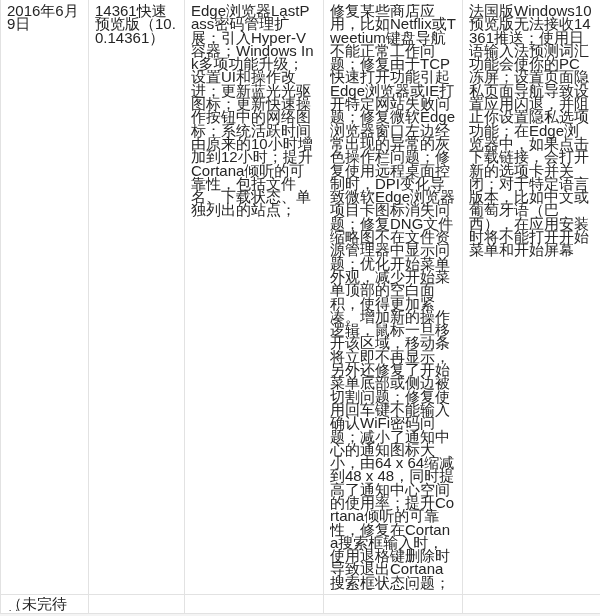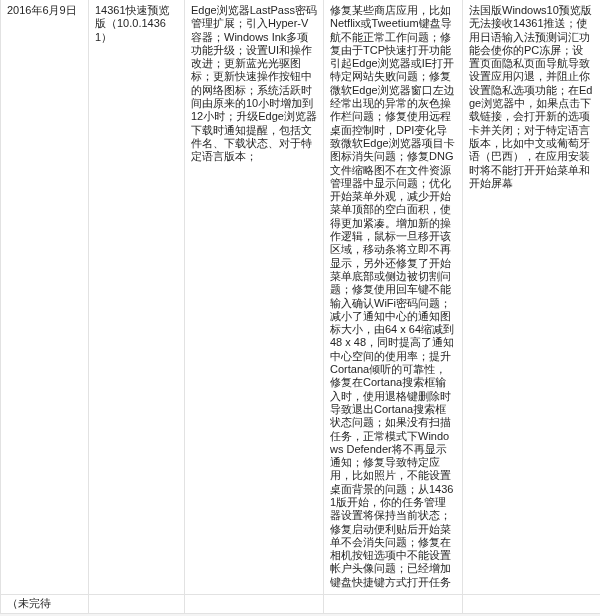--- a/index.html
+++ b/index.html
@@ -19,21 +19,21 @@
   table.release-table {
     border-collapse: collapse;
     table-layout: fixed;
     width: 600px;
     background: #ffffff;
   }
   table.release-table td {
     border: 1px solid #e2e2e2;
     vertical-align: top;
     padding: 4px 6px;
-    font-size: 11px;
+    font-size: 15px;
     line-height: 13.3px;
     color: #252525;
     word-break: break-all;
     overflow-wrap: anywhere;
   }
   table.release-table tr.main-row td { border-top: none; }
   .cell {
     overflow: hidden;
   }
   tr.main-row .cell { height: 586px; }
@@ -54,21 +54,21 @@
     </colgroup>
     <tbody>
       <tr class="main-row">
         <td>
           <div class="cell">2016年6月9日</div>
         </td>
         <td>
           <div class="cell">14361快速预览版（10.0.14361）</div>
         </td>
         <td>
-          <div class="cell">Edge浏览器LastPass密码管理扩展；引入Hyper-V容器；Windows Ink多项功能升级；设置UI和操作改进；更新蓝光光驱图标；更新快速操作按钮中的网络图标；系统活跃时间由原来的10小时增加到12小时；升级Edge浏览器下载时通知提醒，包括文件名、下载状态、对于特定语言版本；</div>
+          <div class="cell">Edge浏览器LastPass密码管理扩展；引入Hyper-V容器；Windows Ink多项功能升级；设置UI和操作改进；更新蓝光光驱图标；更新快速操作按钮中的网络图标；系统活跃时间由原来的10小时增加到12小时；提升Cortana倾听的可靠性，包括文件名、下载状态、单独列出的站点；</div>
         </td>
         <td>
           <div class="cell">修复某些商店应用，比如Netflix或Tweetium键盘导航不能正常工作问题；修复由于TCP快速打开功能引起Edge浏览器或IE打开特定网站失败问题；修复微软Edge浏览器窗口左边经常出现的异常的灰色操作栏问题；修复使用远程桌面控制时，DPI变化导致微软Edge浏览器项目卡图标消失问题；修复DNG文件缩略图不在文件资源管理器中显示问题；优化开始菜单外观，减少开始菜单顶部的空白面积，使得更加紧凑。增加新的操作逻辑，鼠标一旦移开该区域，移动条将立即不再显示，另外还修复了开始菜单底部或侧边被切割问题；修复使用回车键不能输入确认WiFi密码问题；减小了通知中心的通知图标大小，由64 x 64缩减到48 x 48，同时提高了通知中心空间的使用率；提升Cortana倾听的可靠性，修复在Cortana搜索框输入时，使用退格键删除时导致退出Cortana搜索框状态问题；如果没有扫描任务，正常模式下Windows Defender将不再显示通知；修复导致特定应用，比如照片，不能设置桌面背景的问题；从14361版开始，你的任务管理器设置将保持当前状态；修复启动便利贴后开始菜单不会消失问题；修复在相机按钮选项中不能设置帐户头像问题；已经增加键盘快捷键方式打开任务量时钟和日历；修复命令提示符在高分辨率显示器下不能正常放大问题，另外修复命令提示符在使用Ctrl + F搜索时不能刷新窗口状态问题；修复任务栏声音按钮不能正常显示0%和静音状态问题；复存储设置页面设置新的保存位置时，导致保存位置丢失问题</div>
         </td>
         <td>
           <div class="cell">法国版Windows10预览版无法接收14361推送；使用日语输入法预测词汇功能会使你的PC冻屏；设置页面隐私页面导航导致设置应用闪退，并阻止你设置隐私选项功能；在Edge浏览器中，如果点击下载链接，会打开新的选项卡并关闭；对于特定语言版本，比如中文或葡萄牙语（巴西），在应用安装时将不能打开开始菜单和开始屏幕</div>
         </td>
       </tr>
       <tr class="footer-row">
         <td>

